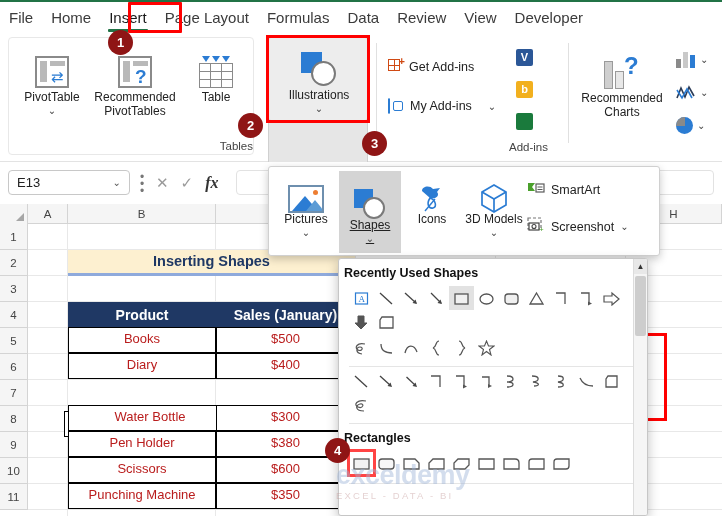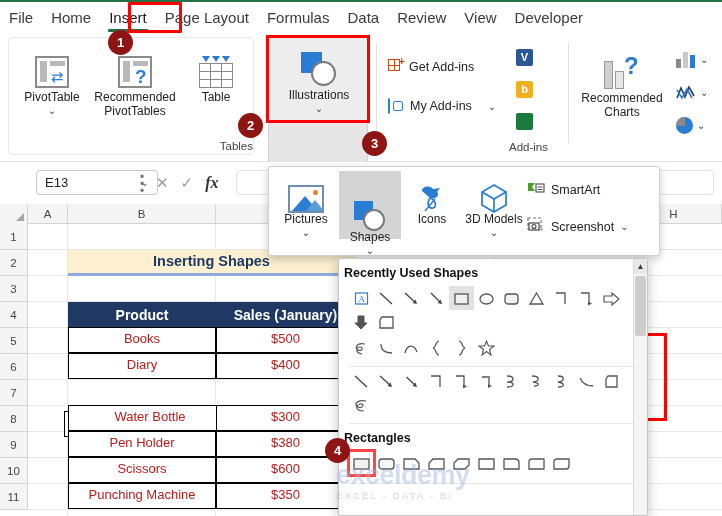--- a/index.html
+++ b/index.html
@@ -131,21 +131,20 @@
     font-family:"Liberation Sans", sans-serif;
   }
 
   
   .fbar { position:absolute; top:162px; left:0; width:722px; height:42px; background:#fff; }
   .namebox {
     position:absolute; left:8px; top:8px; width:122px; height:25px;
     border:1px solid #c8c8c8; border-radius:4px; background:#fff;
     display:flex; align-items:center; padding:0 8px; font-size:13px; color:#222;
     justify-content:space-between;
-    margin-left:28px;
   }
   .namebox .chv { color:#555; font-size:10px;}
   .kebab { position:absolute; left:140px; top:12px; color:#777; font-size:12px; line-height:7px; letter-spacing:0; }
   .kebab span{display:block;}
   .fb-icons {
     position:absolute; left:156px; top:8px; height:25px; display:flex;
     align-items:center; gap:12px; color:#9a9a9a; font-size:15px;
   }
   .fb-fx { font-style:italic; font-family:"Liberation Serif", serif; font-weight:700; color:#333; font-size:16px;}
   .fb-input {
@@ -452,21 +451,21 @@
         <span class="ic-pic">
             <span class="mt"></span>
             <span class="mt2"></span>
             <span class="sun"></span>
           </span>
       </span>
       <span class="lbl">Pictures</span>
       <span class="chev">⌄</span>
     </div>
 
-    <div class="ip-btn shp-sel" style="left:70px; top:4px; height:68px; padding-top:20px; background:#d4d4d4;">
+    <div class="ip-btn shp-sel" style="left:70px; top:4px; height:82px; padding-top:8px; background:#d4d4d4;text-decoration:underline;">
       <span class="ic">
         <span class="ic-illu" style="width:32px;height:30px;">
             <span class="sq" style="width:19px;height:19px;"></span>
             <span class="ci" style="left:9px;top:8px;width:22px;height:22px;"></span>
           </span>
       </span>
       <span class="lbl">Shapes</span>
       <span class="chev">⌄</span>
     </div>
     <div class="illu-highlight" style="left:338px; top:166px; width:60px; height:88px;"></div>

